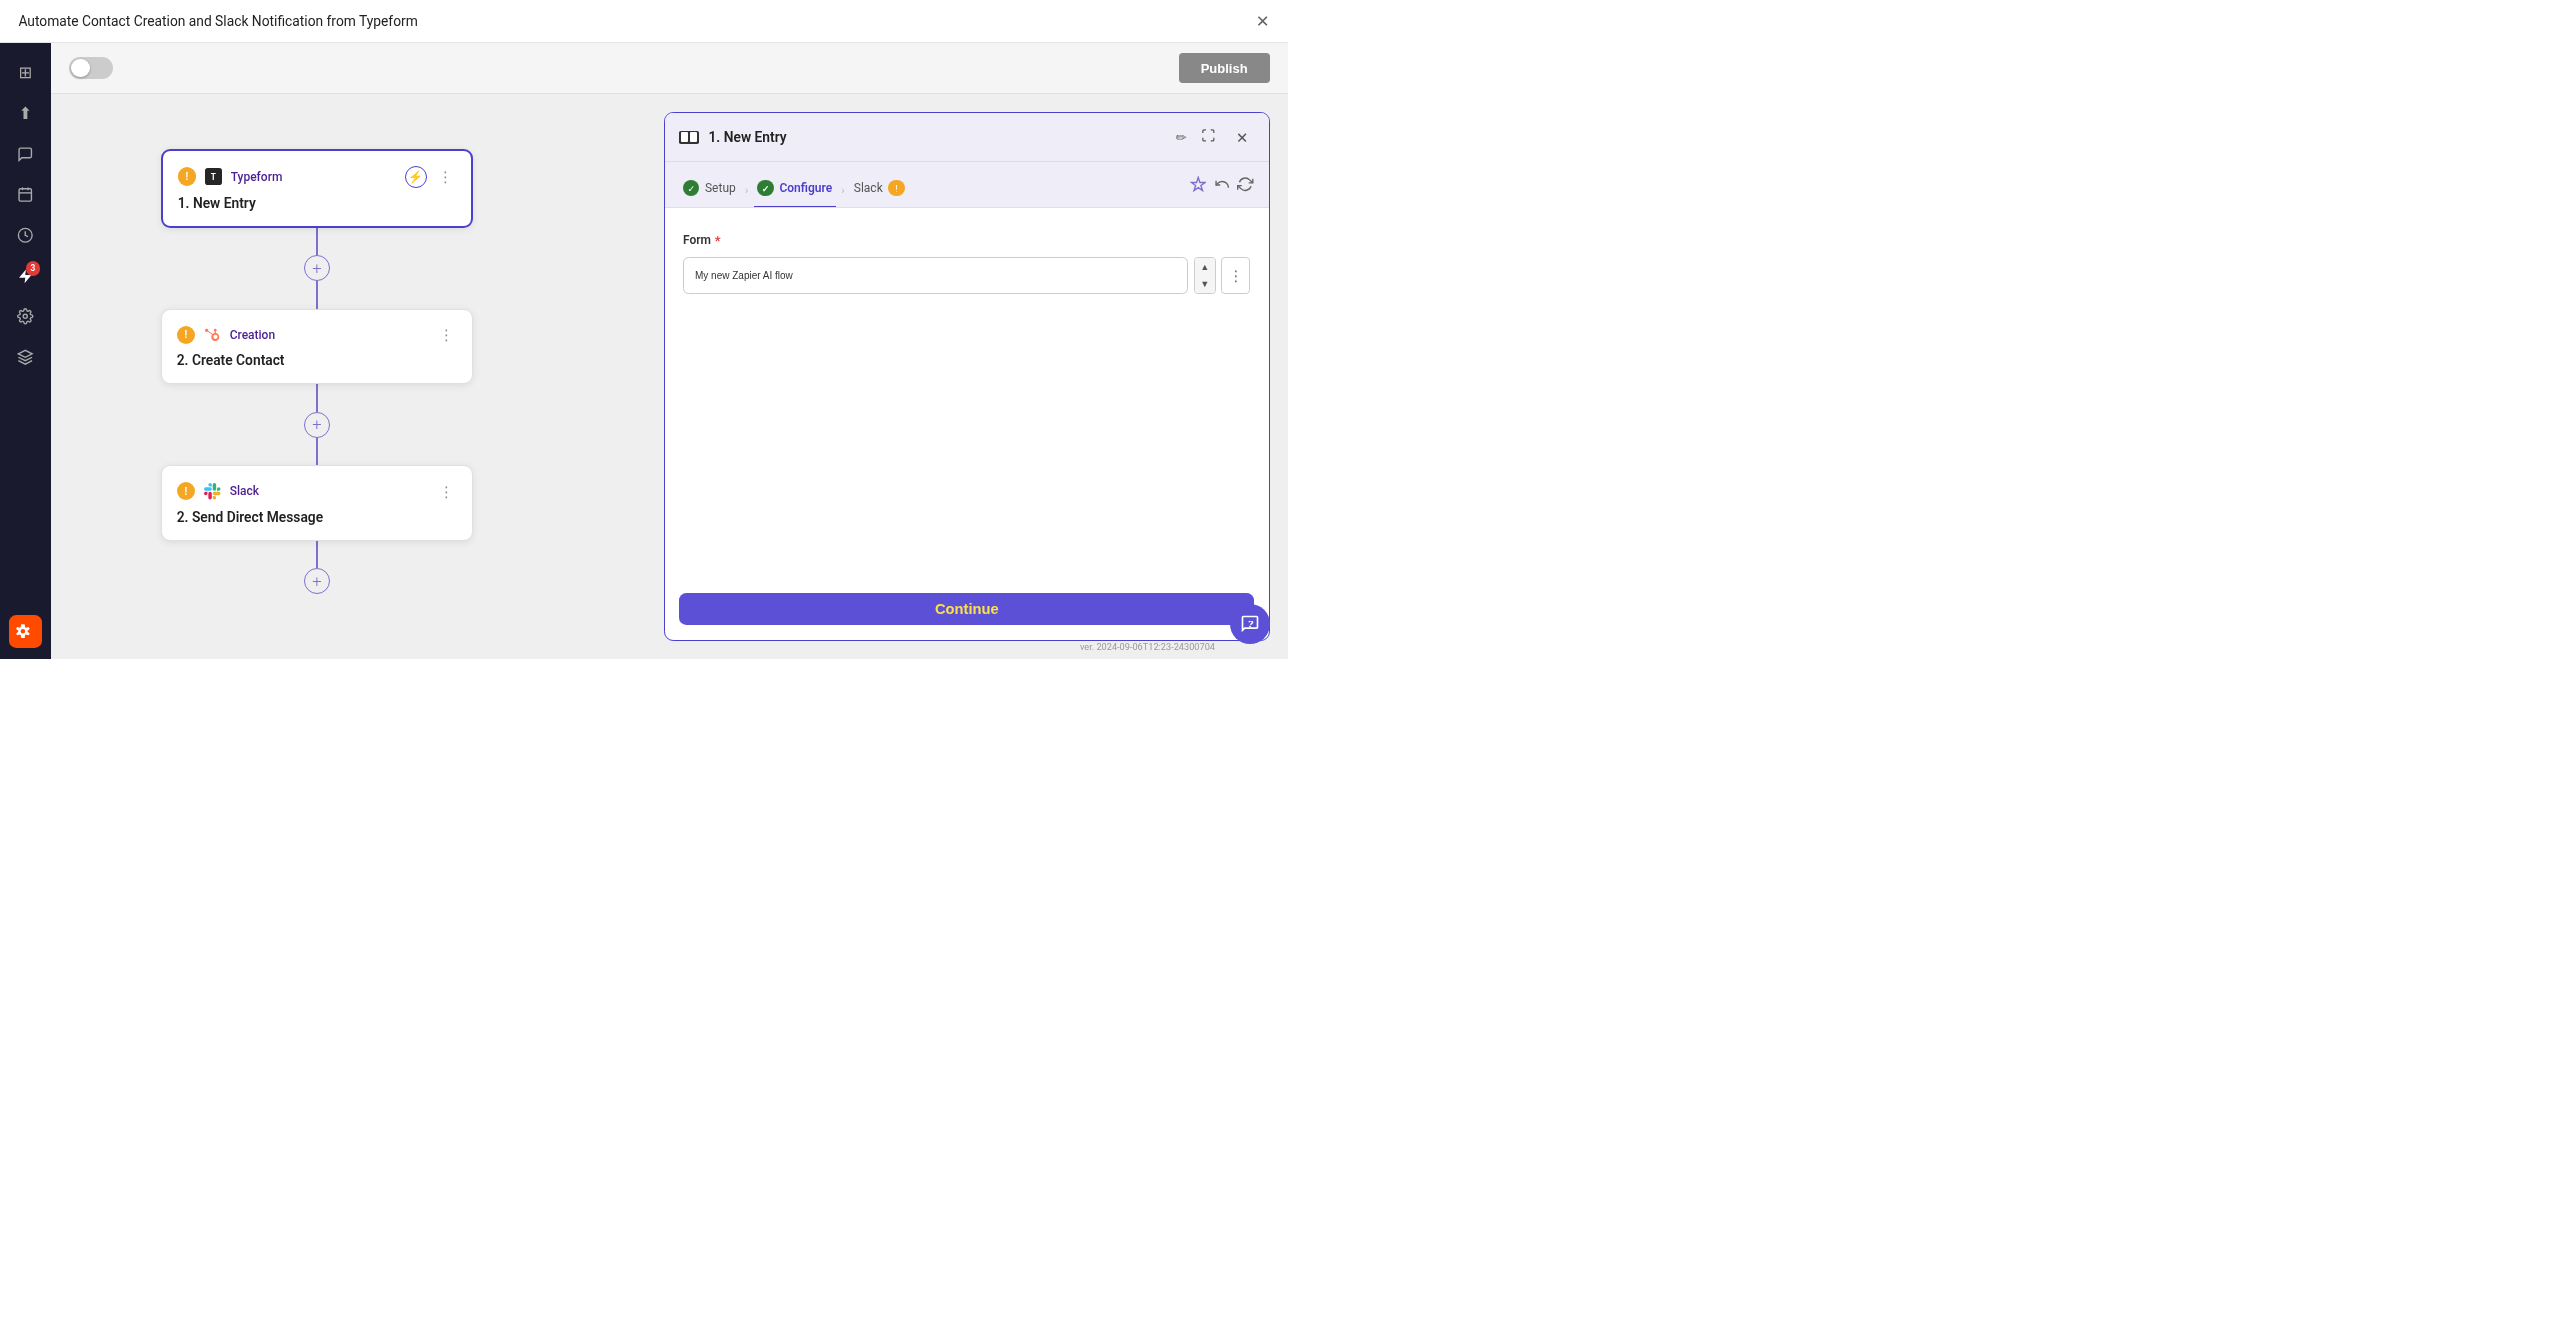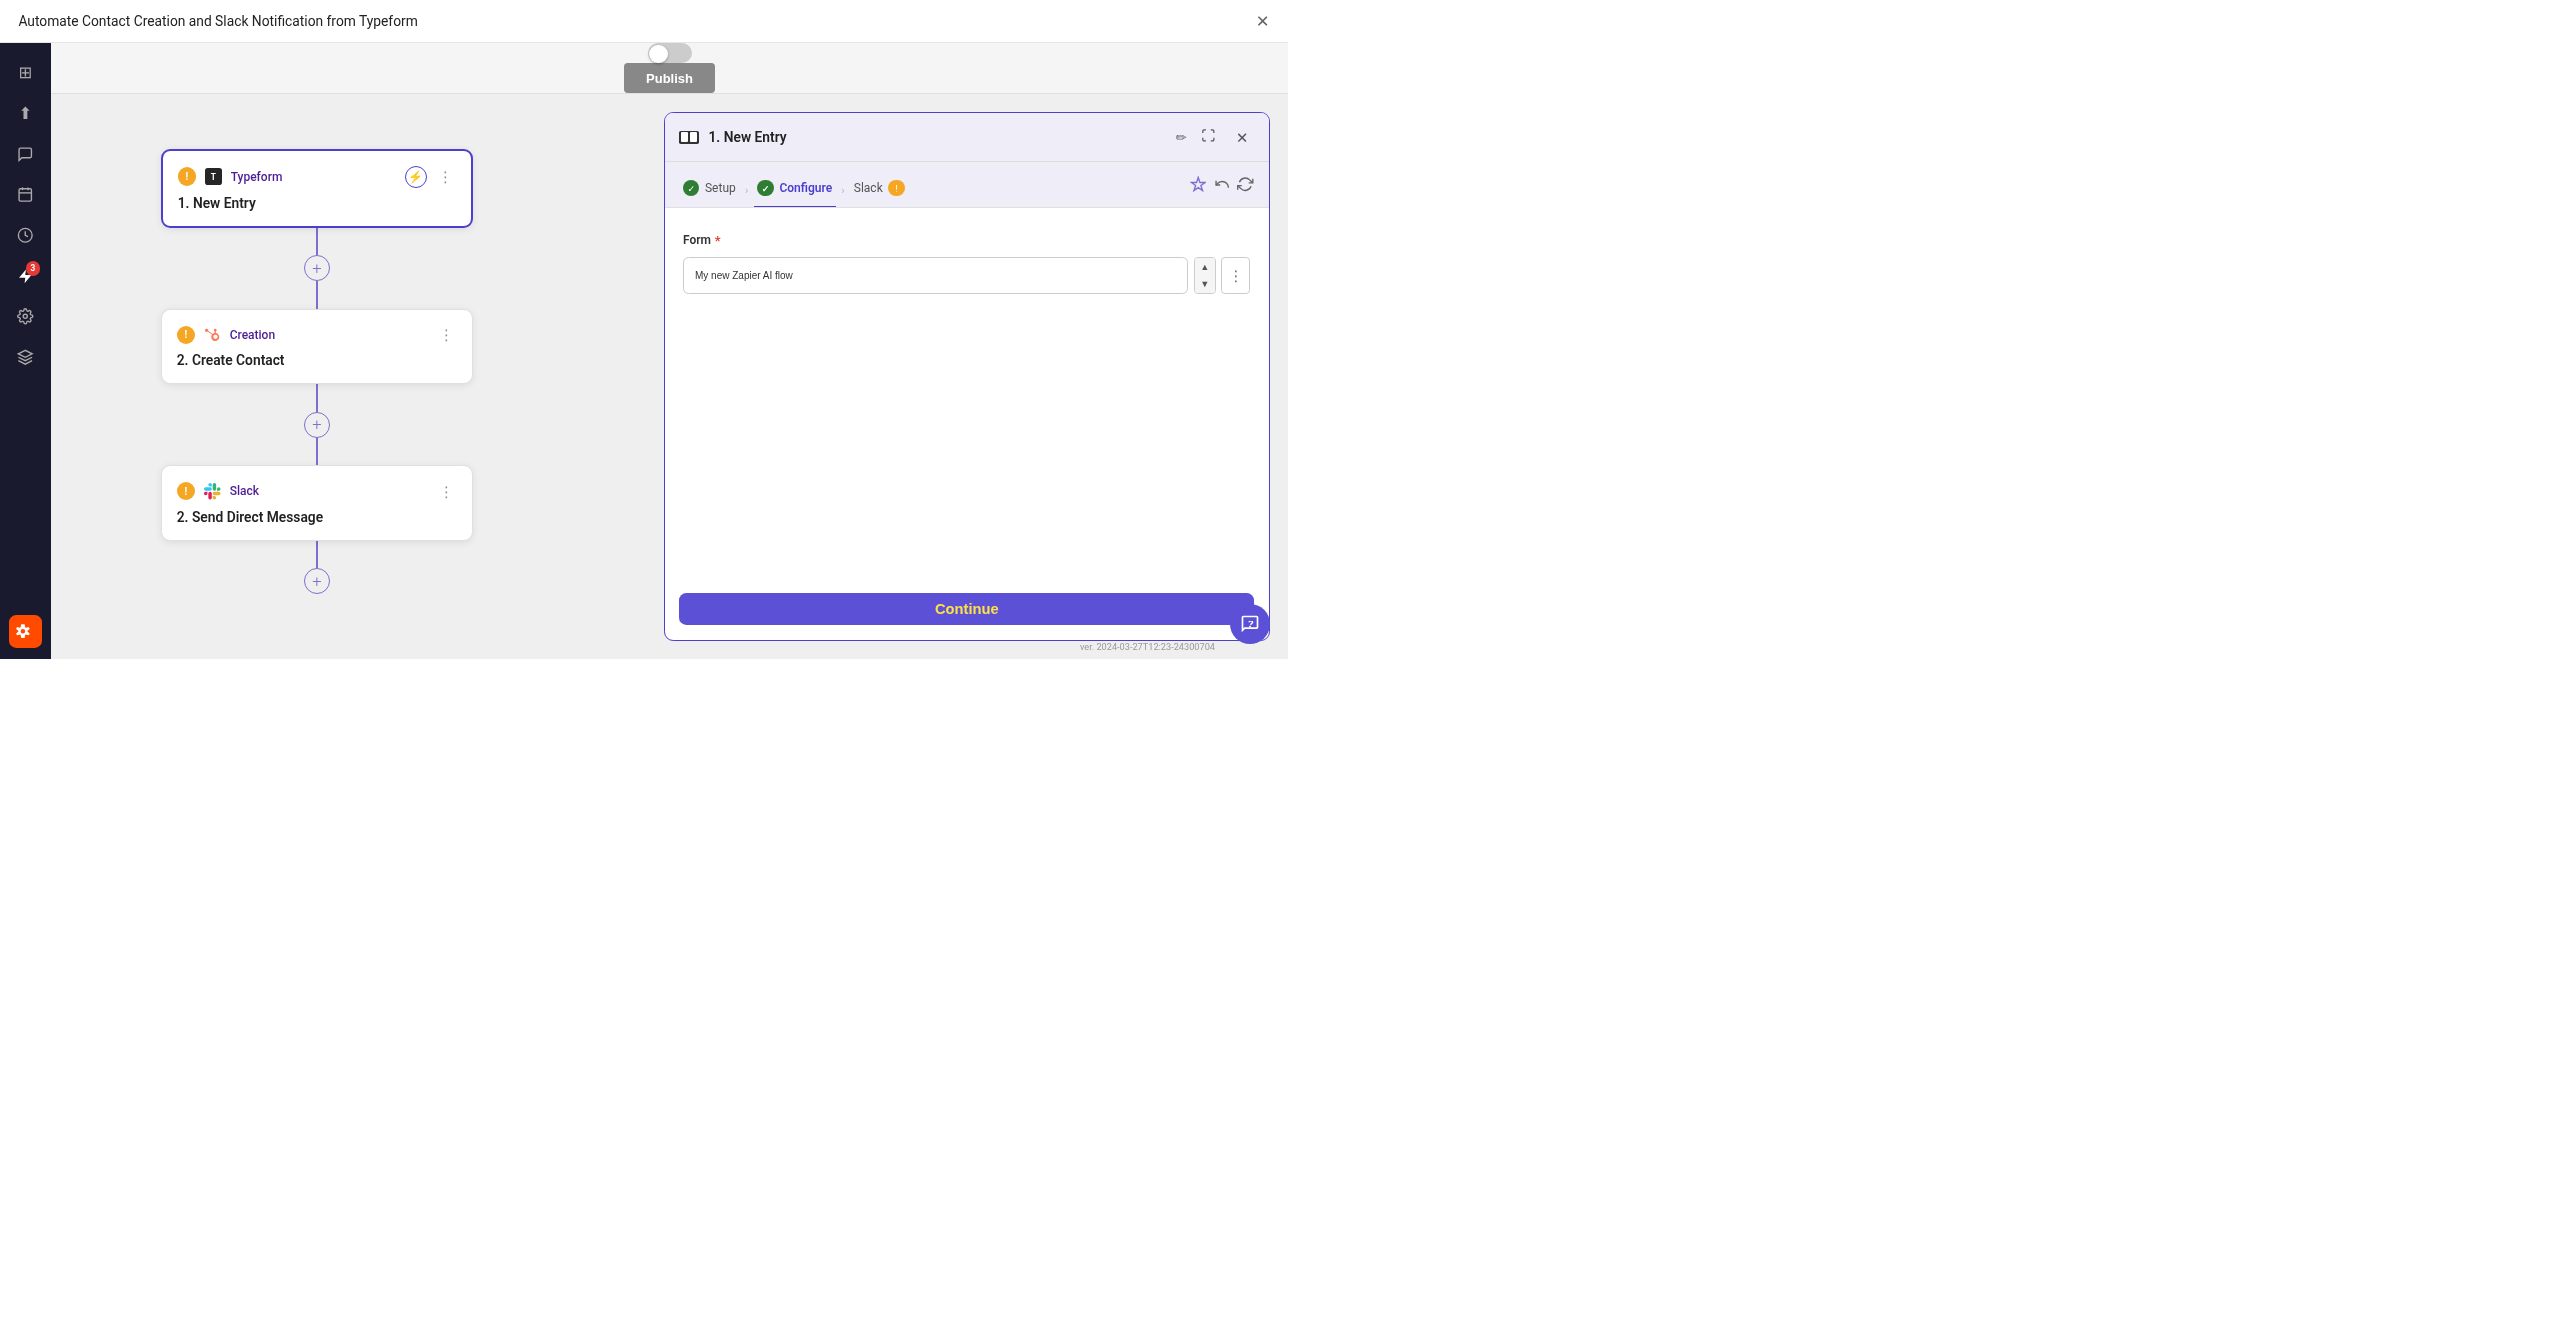--- a/index.html
+++ b/index.html
@@ -105,21 +105,20 @@
 
     
     .top-bar {
       height: 51px;
       background: #f5f5f5;
       display: flex;
       align-items: center;
       padding: 0 18.4px;
       justify-content: space-between;
       border-bottom: 0.9px solid #e0e0e0;
-      flex-direction: column;
     }
 
     
     .toggle-switch {
       width: 44px;
       height: 22px;
       background: #ccc;
       border-radius: 11px;
       position: relative;
       cursor: pointer;
@@ -737,21 +736,21 @@
               <button class="spinner-btn">▼</button>
             </div>
             <button class="form-more-btn">⋮</button>
           </div>
         </div>
 
         <button class="continue-btn">Continue</button>
 
       </div>
 
-      <div class="version-info">ver. 2024-03-27T12:23-24300704</div>
+      <div class="version-info">ver. 2024-09-06T12:23-24300704</div>
 
       <div class="help-btn">
         <svg width="20" height="20" viewBox="0 0 24 24" fill="white">
             <path d="M20 2H4c-1.1 0-2 .9-2 2v18l4-4h14c1.1 0 2-.9 2-2V4c0-1.1-.9-2-2-2zm0 14H5.17L4 17.17V4h16v12z"></path>
             <path d="M11 14h2v2h-2zm2.93-5.24c-.09.01-.18.02-.28.03-.02 0-.05.01-.07.01C13.32 8.31 12.7 8 12 8c-1.1 0-2 .9-2 2h2c0-.55.45-1 1-1s1 .45 1 1c0 .55-.84 1.17-1.12 1.37-.3.22-.88.67-.88 1.63h2c0-.55.62-.95.91-1.16C15.55 11.29 16 10.69 16 10c0-1.1-.9-2-2.07-1.24z"></path>
           </svg>
       </div>
 
     </div>
   </div>

